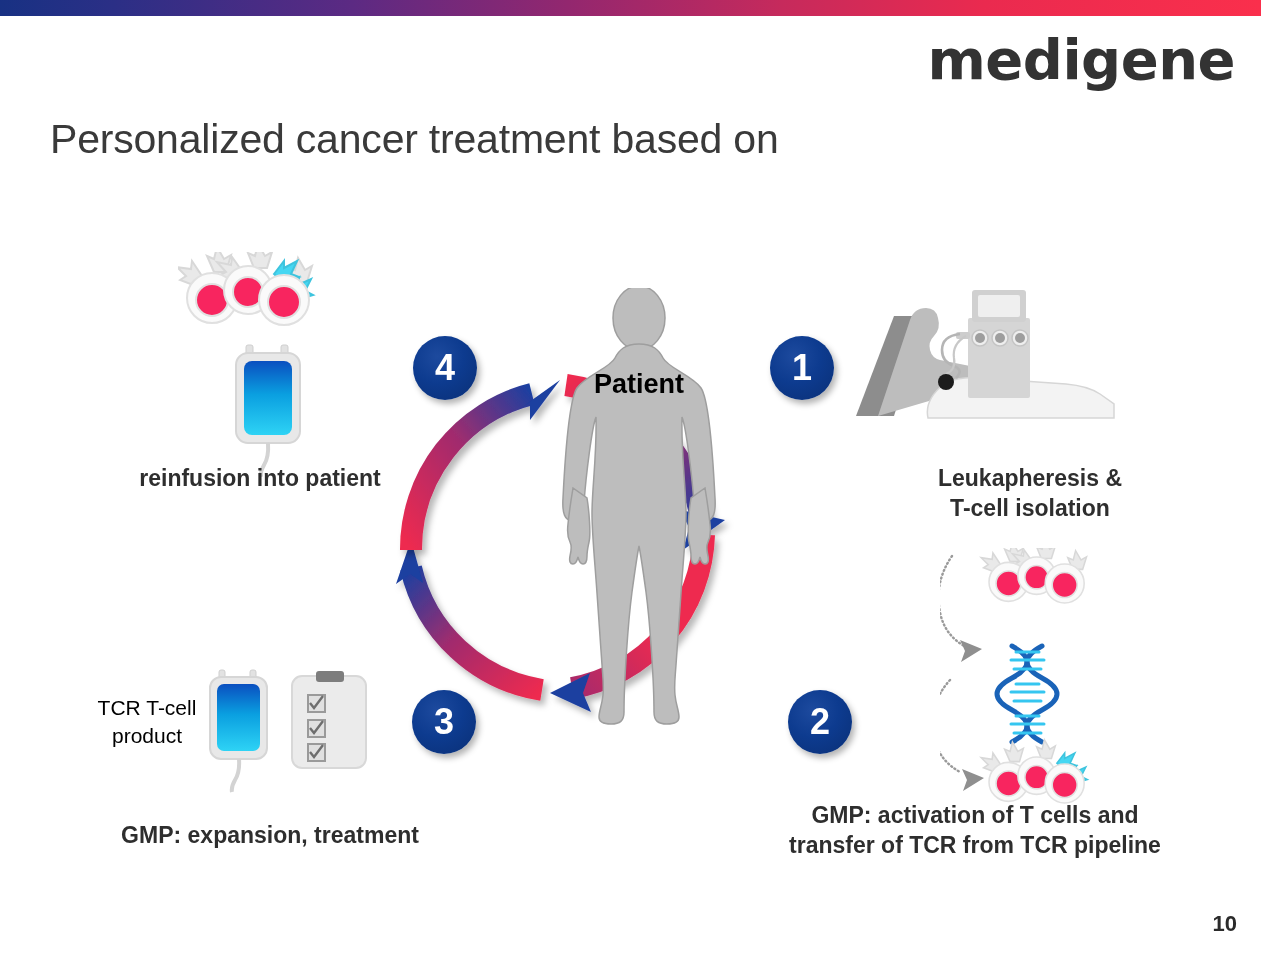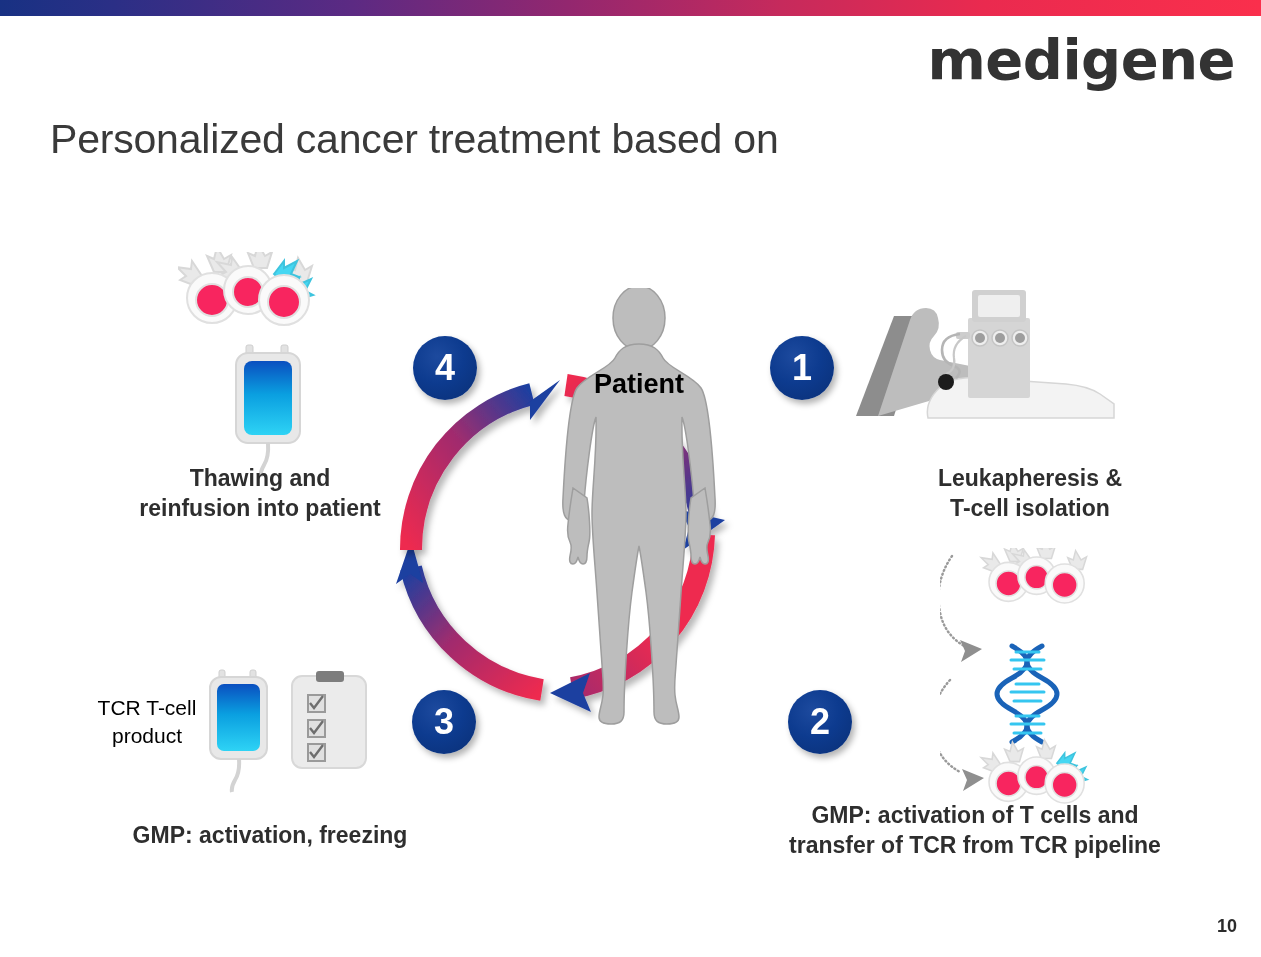--- a/index.html
+++ b/index.html
@@ -31,21 +31,21 @@
   .title{
     position:absolute;left:50px;top:113px;width:980px;
     font-size:41px;font-weight:400;color:#3a3a3a;
     line-height:1.28;letter-spacing:-0.2px;
   }
   .title .l2{display:block;}
 
   
   .pagenum{
     position:absolute;right:24px;bottom:20px;
-    font-size:18px;font-weight:700;color:#2b2b2b;
+    font-size:22px;font-weight:700;color:#2b2b2b;
   }
 
   
   .cycle{
     position:absolute;left:390px;top:288px;width:500px;height:520px;
   }
   .cycle svg{position:absolute;left:0;top:0;}
 
   
   .badge{
@@ -337,31 +337,30 @@
           <circle cx="70" cy="38" r="24" fill="#fafafa"></circle>
           <circle cx="70" cy="40" r="15" fill="#f8255f"></circle>
           <circle cx="106" cy="48" r="25" fill="#fafafa"></circle>
           <circle cx="106" cy="50" r="16" fill="#f8255f"></circle>
         </g>
       </g>
     </svg>
   </div>
 
   <div class="cap" id="cap-thaw">
-    <div>Thawing and</div>
     <div>reinfusion into patient</div>
   </div>
 
   <div class="cap" id="cap-leuka">
     <div>Leukapheresis &amp;</div>
     <div>T-cell isolation</div>
   </div>
 
   <div class="cap" id="cap-gmp-left">
-    <div>GMP: activation, freezing</div>
+    <div>GMP: expansion, treatment</div>
   </div>
 
   <div class="cap" id="cap-gmp-right">
     <div>GMP: activation of T cells and</div>
     <div>transfer of TCR from TCR pipeline</div>
   </div>
 
   <div class="cap-plain" id="cap-product">
     <div>TCR T-cell</div>
     <div>product</div>

